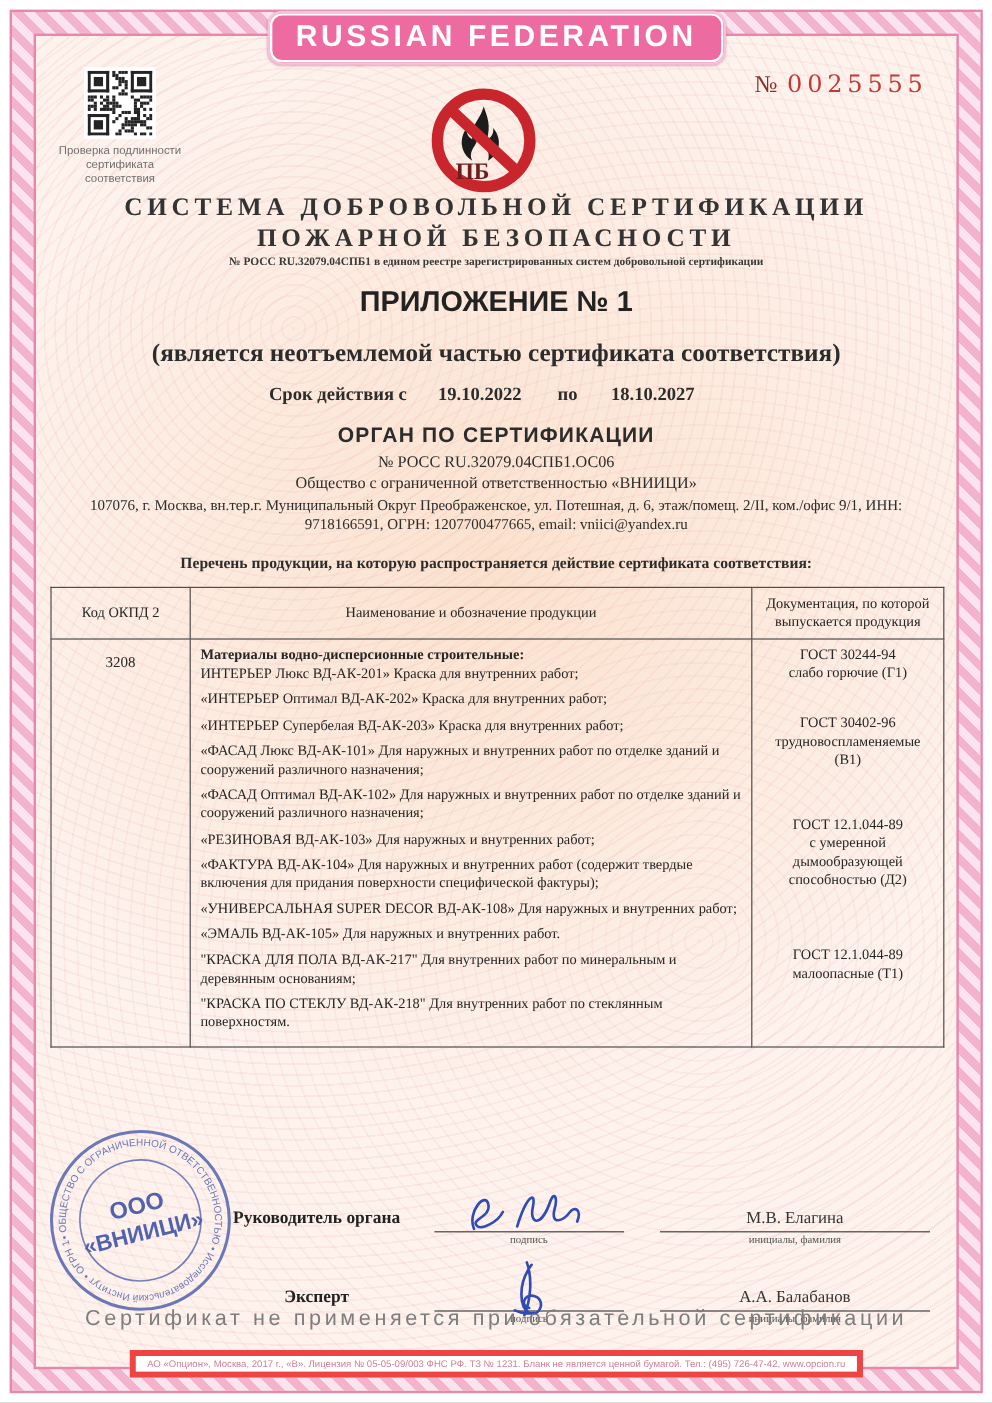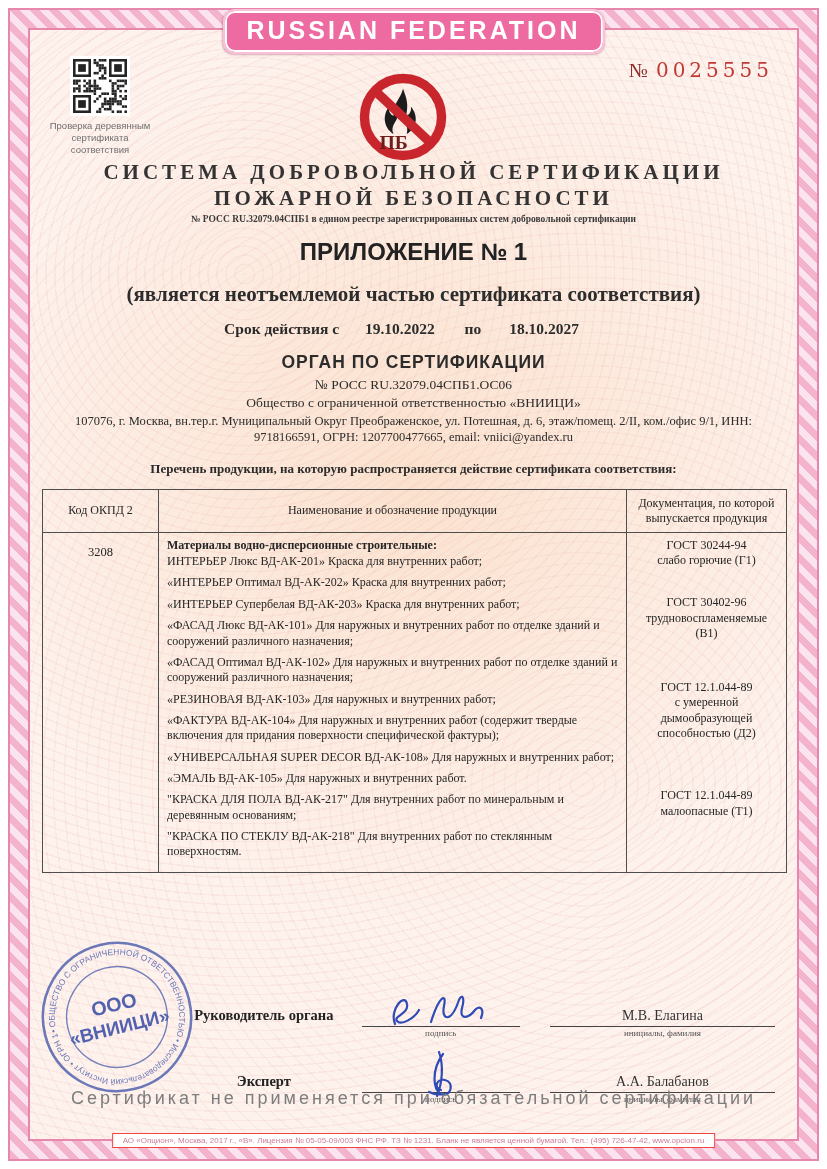--- a/index.html
+++ b/index.html
@@ -92,21 +92,21 @@
   .sig-caption { font-size:9px; color:#555; margin-top:1px; }
   .sig-name { font-size:14px; color:#333; padding-bottom:2px; }
   .autograph { display:block; margin:0 auto -6px; }
   
   .footer-note {
     position:absolute; left:0; right:0; top:1058px; text-align:center;
     font-family:"Liberation Sans", sans-serif; font-size:18px; letter-spacing:3px; color:#7d7d7d;
   }
   .fine-print {
     position:absolute; bottom:21px; left:50%; transform:translateX(-50%); z-index:7;
-    background:#fff; border:1px solid #ef4444; padding:2px 10px;
+    background:#fff; border:5px solid #ef4444; padding:2px 10px;
     font-family:"Liberation Sans", sans-serif; font-size:8px; color:#d07f96; white-space:nowrap;
   }
 </style>
 </head>
 <body>
 
 <div class="sheet">
   <div class="frame"></div>
   <div class="badge">RUSSIAN FEDERATION</div>
 
@@ -240,21 +240,21 @@
           <rect x="48" y="76" width="4" height="4"></rect>
           <rect x="52" y="76" width="4" height="4"></rect>
           <rect x="56" y="76" width="4" height="4"></rect>
           <rect x="36" y="80" width="4" height="4"></rect>
           <rect x="40" y="80" width="4" height="4"></rect>
           <rect x="60" y="80" width="4" height="4"></rect>
           <rect x="68" y="80" width="4" height="4"></rect>
           <rect x="72" y="80" width="4" height="4"></rect>
           <rect x="80" y="80" width="4" height="4"></rect>
         </svg>
-      <div class="qr-caption">Проверка деревянным сертификата соответствия</div>
+      <div class="qr-caption">Проверка подлинности сертификата соответствия</div>
     </div>
 
     <div class="cert-number">
       <span class="no">№</span><span class="digits">0025555</span>
     </div>
 
     <div class="fire-icon">
       <svg viewBox="0 0 100 100" width="94" height="94">
         <circle cx="50" cy="50" r="41" fill="none" stroke="#c9252c" stroke-width="10"></circle>
         <path fill="#1c1c1c" d="M50 20 C47 32 38 37 40 49 C36 47 34.5 43 35 39 C27.5 49 30 62 40 68 C36 60 43 56 44.5 49 C49 58 57 57 54 68 C64.5 62 67 49 58.5 39 C59 45 56.5 47.5 53 49 C56.5 37 53.5 29 50 20 Z"></path>

